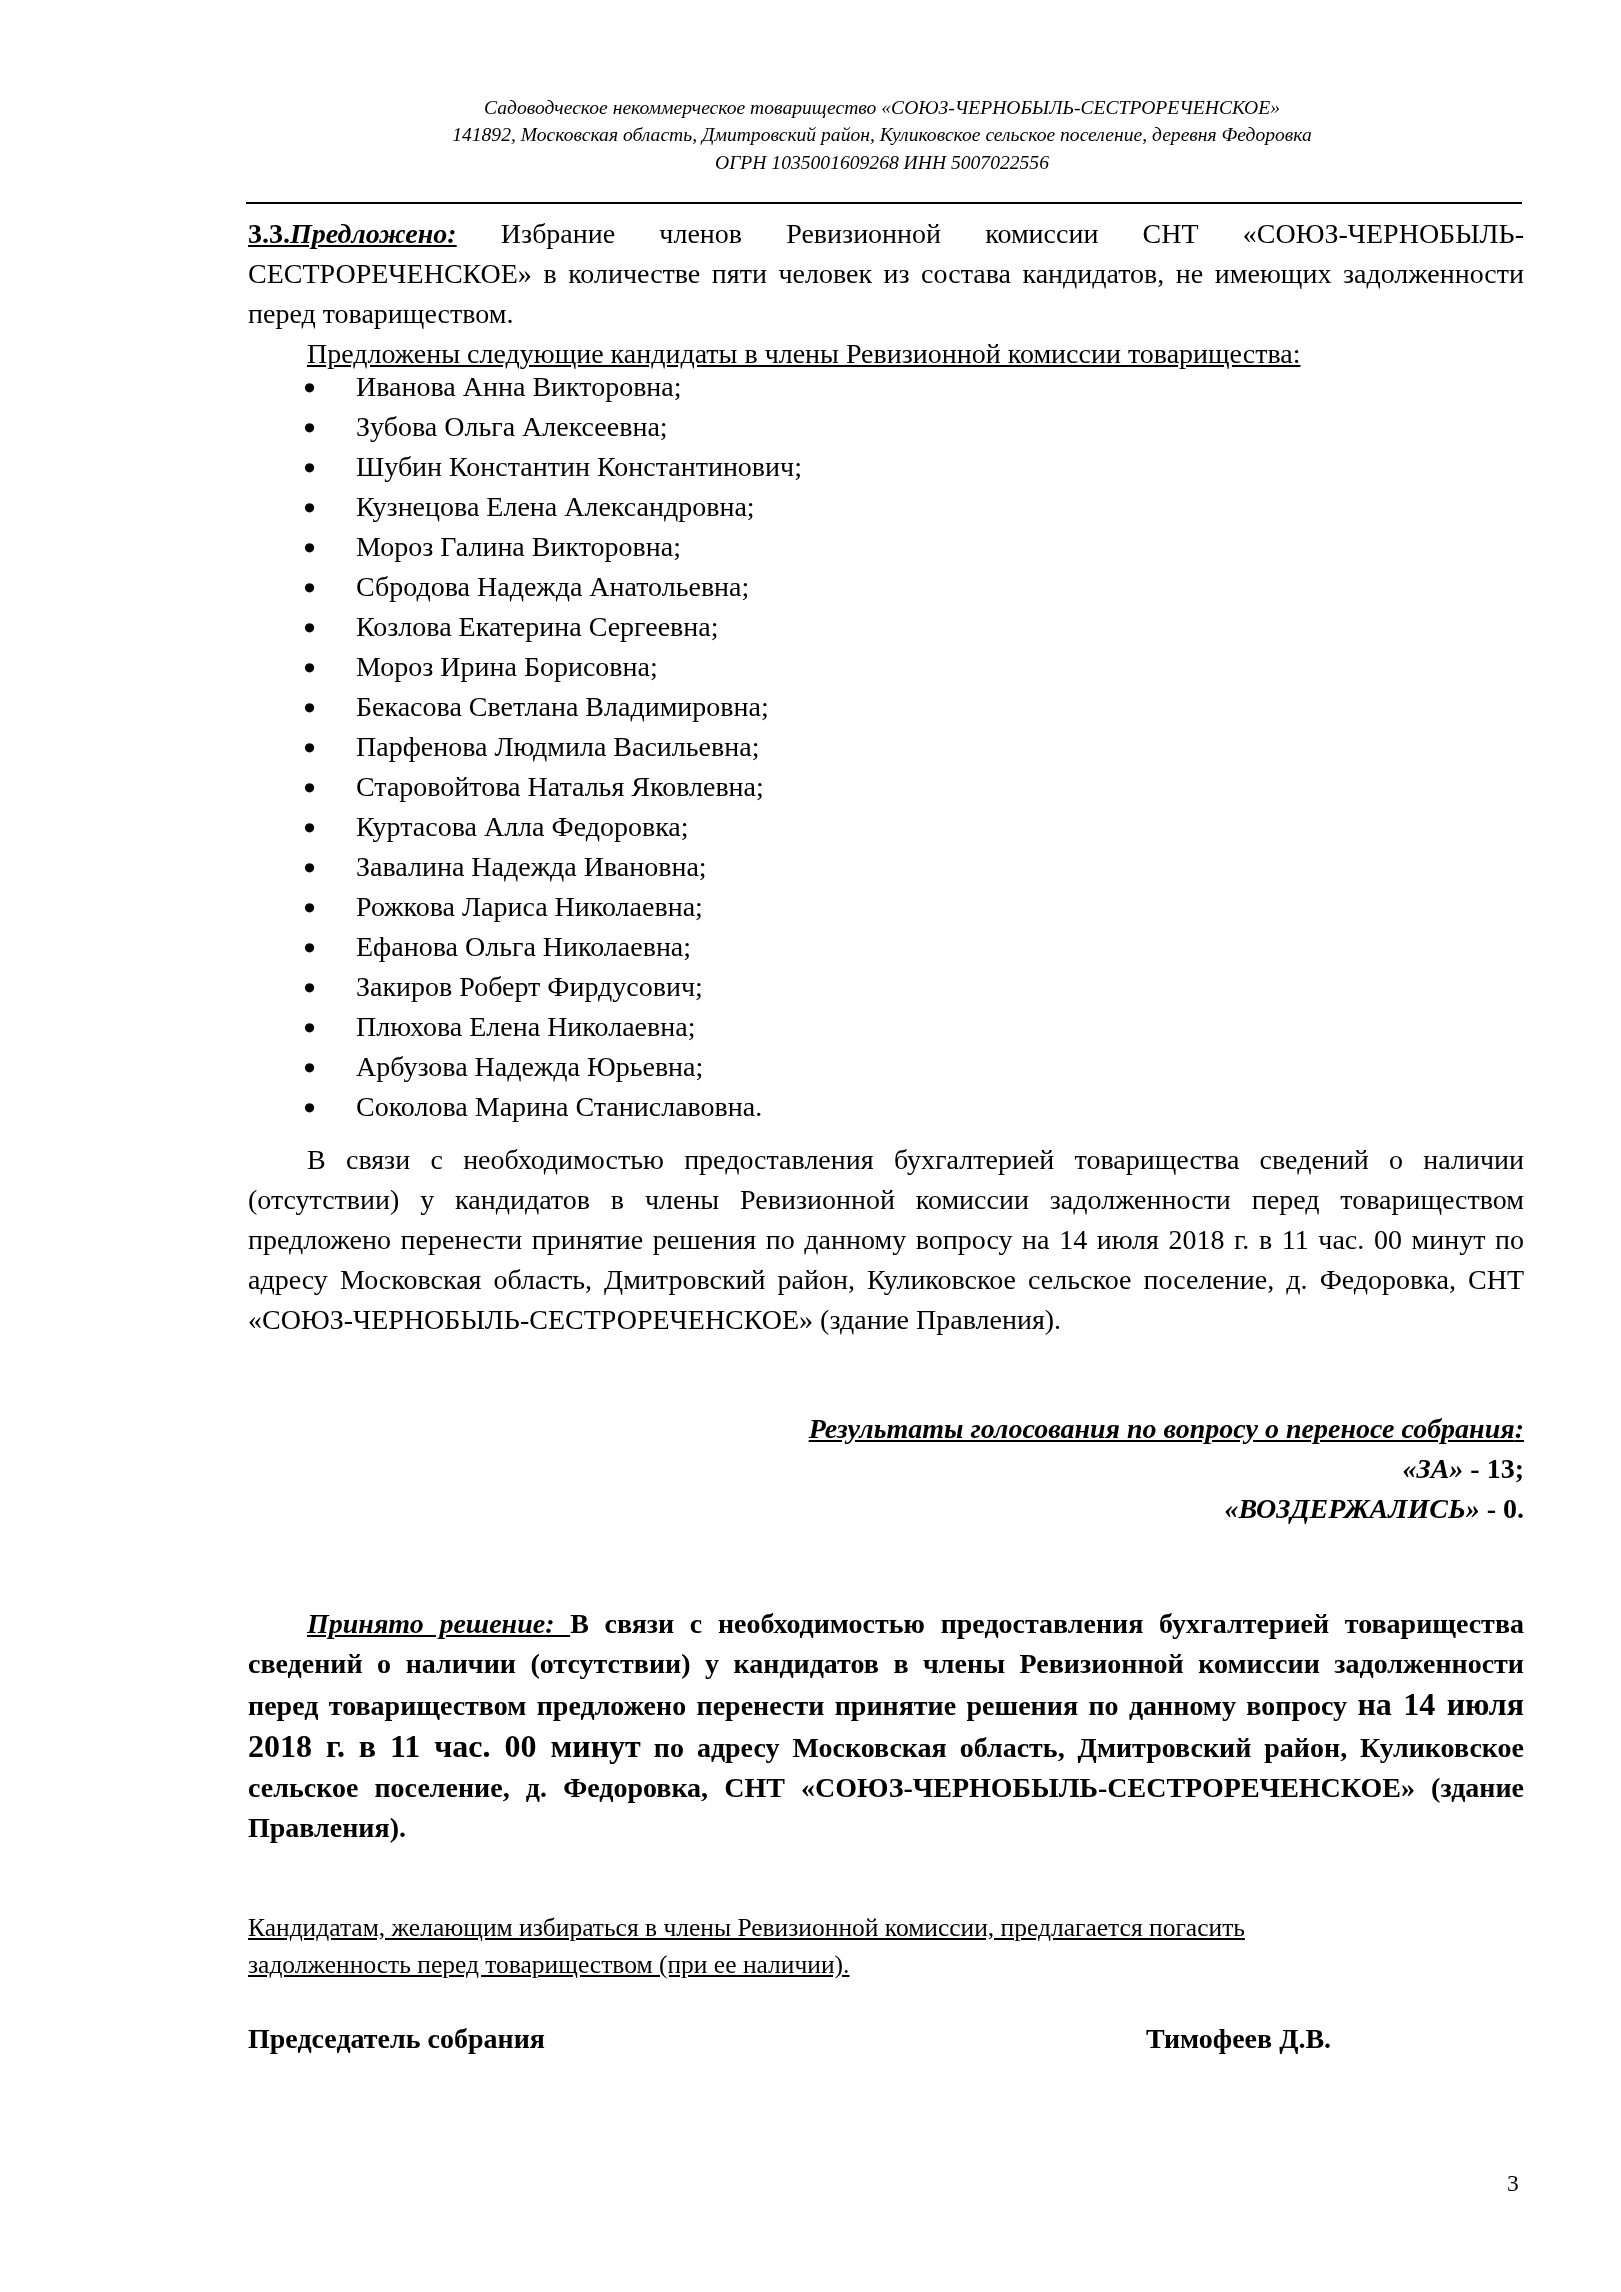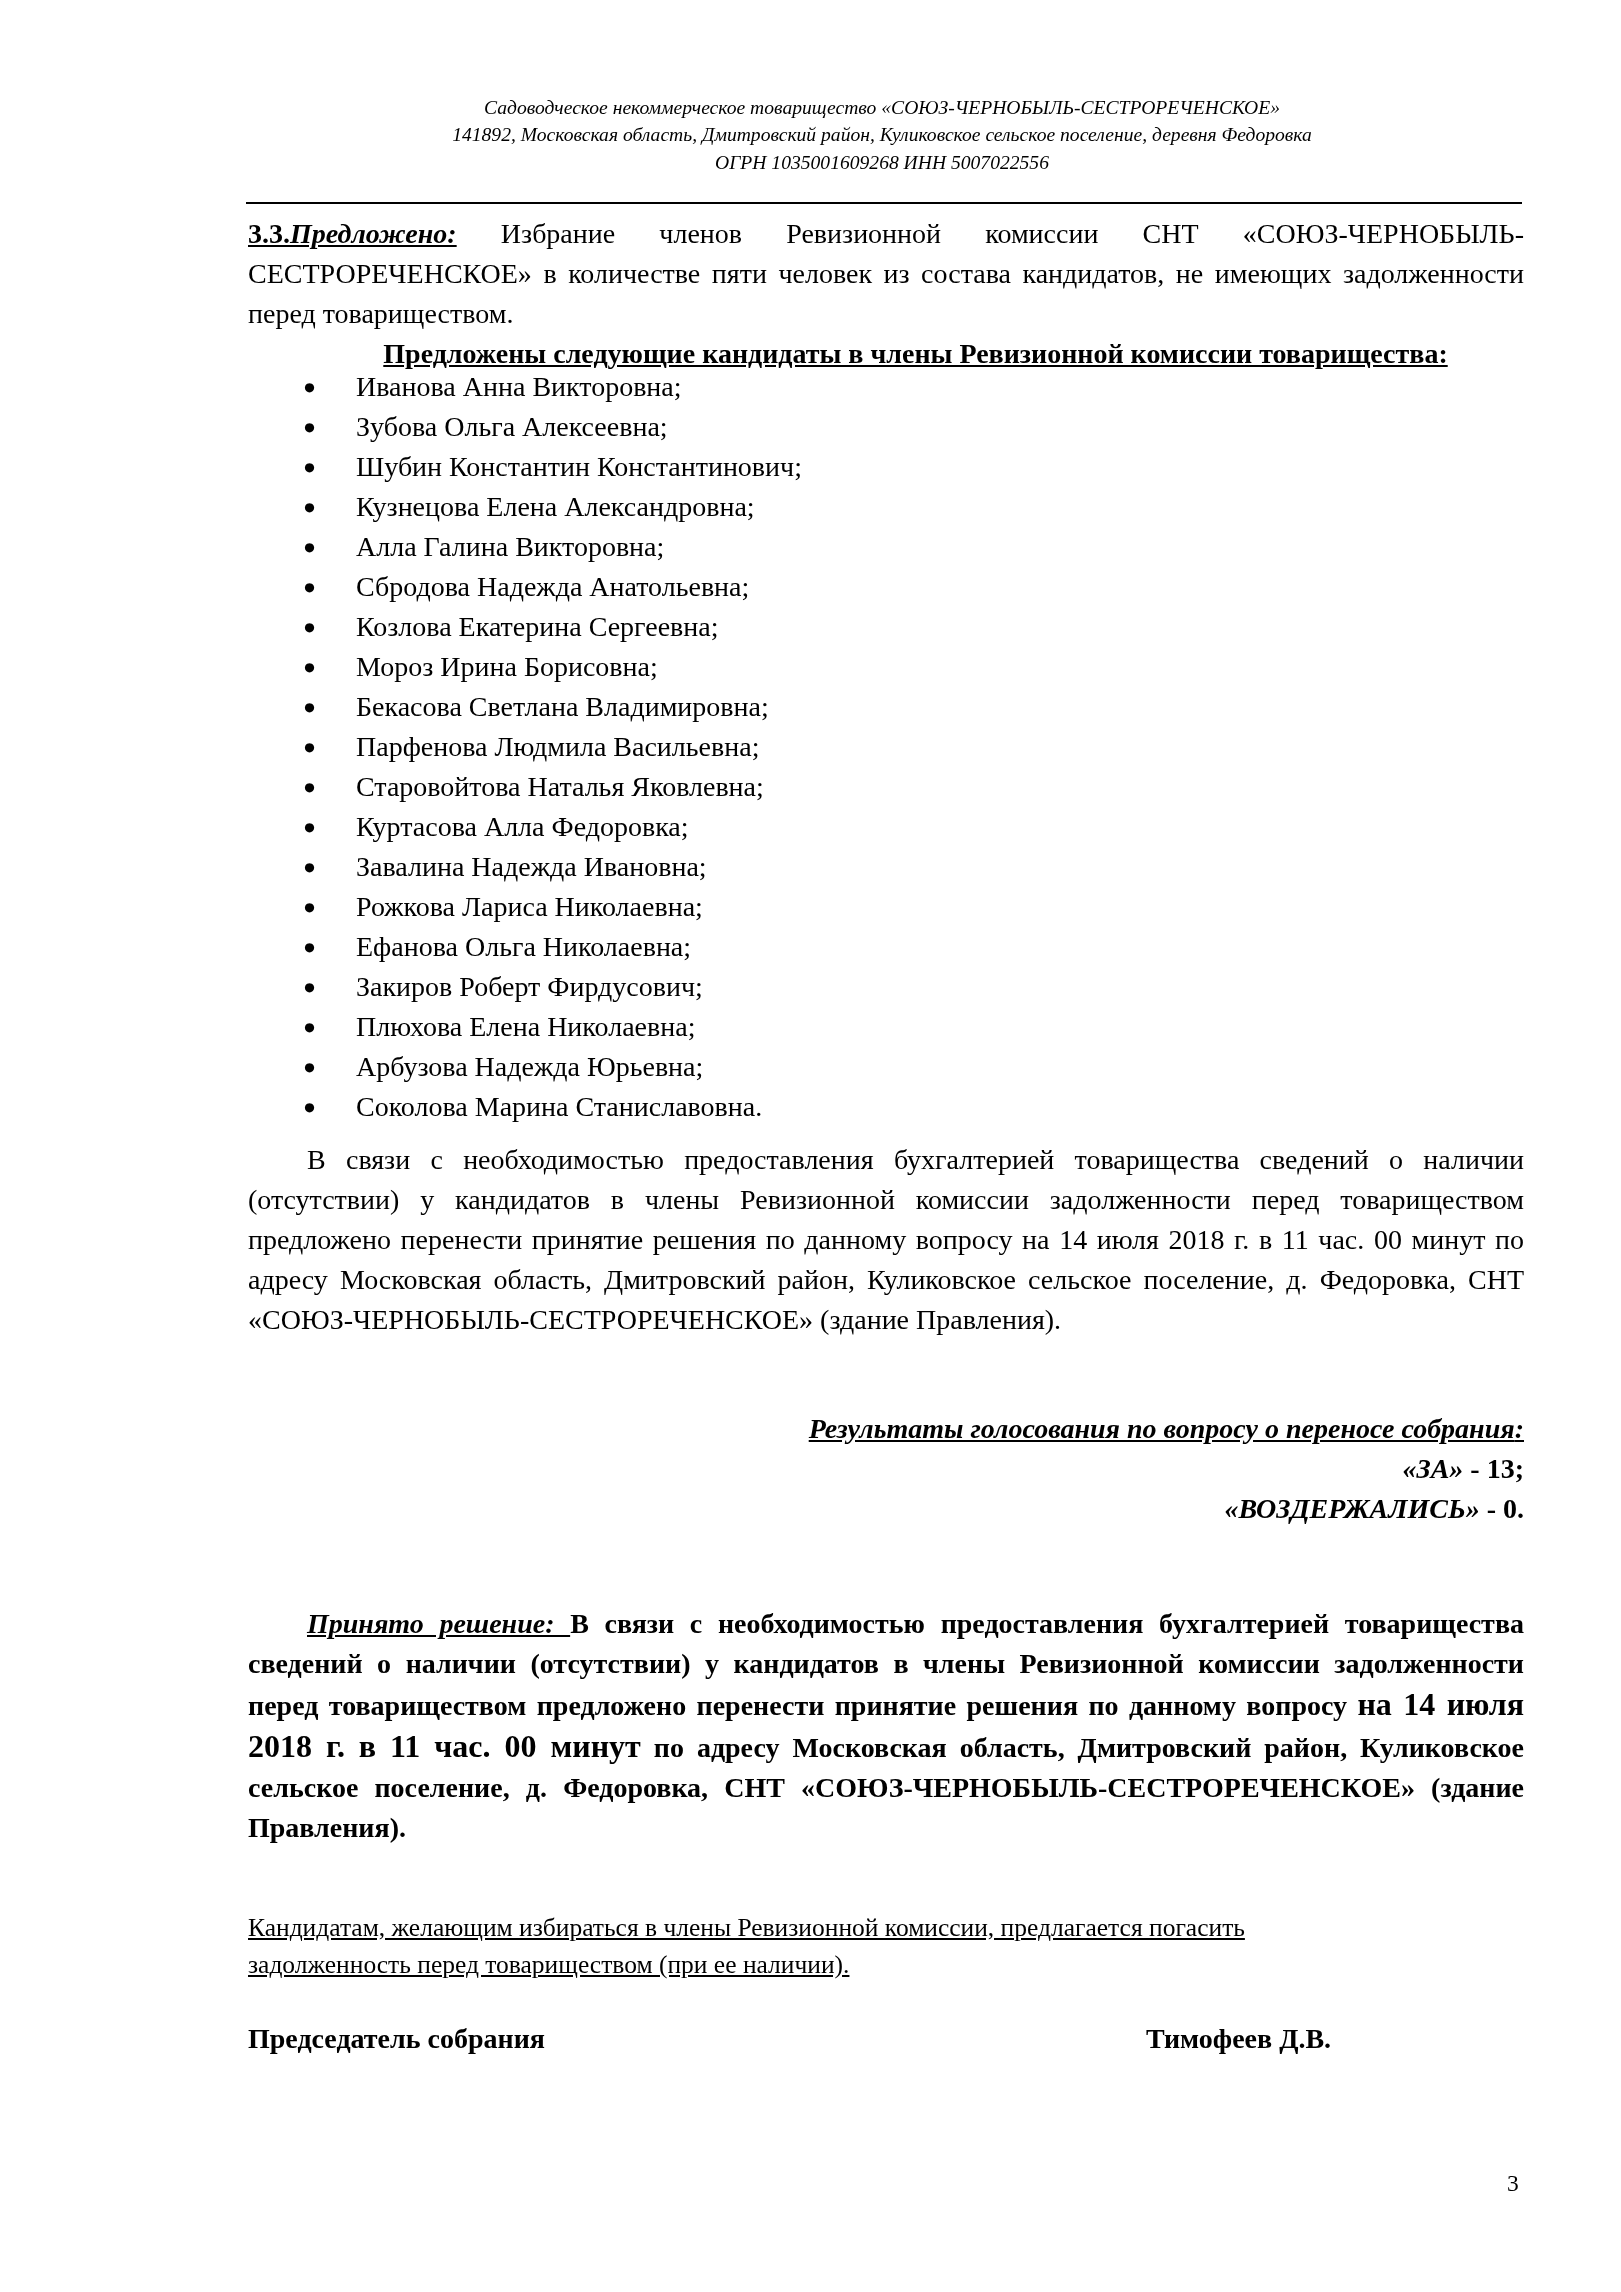--- a/index.html
+++ b/index.html
@@ -33,29 +33,29 @@
 
   <div class="header">
     <div>Садоводческое некоммерческое товарищество «СОЮЗ-ЧЕРНОБЫЛЬ-СЕСТРОРЕЧЕНСКОЕ»</div>
     <div>141892, Московская область, Дмитровский район, Куликовское сельское поселение, деревня Федоровка</div>
     <div>ОГРН 1035001609268 ИНН 5007022556</div>
   </div>
   <div class="header-rule"></div>
 
   <div class="body-text p-prop">
     <span class="b u">3.3.</span><span class="bi u">Предложено:</span><span> Избрание членов Ревизионной комиссии СНТ «СОЮЗ-ЧЕРНОБЫЛЬ-СЕСТРОРЕЧЕНСКОЕ» в количестве пяти человек из состава кандидатов, не имеющих задолженности перед товариществом.</span>
-    <div class="indent u" style="text-align:center;font-weight:bold;">Предложены следующие кандидаты в члены Ревизионной комиссии товарищества:</div>
+    <div class="indent u" style="text-align:left;">Предложены следующие кандидаты в члены Ревизионной комиссии товарищества:</div>
   </div>
 
   <ul class="list" id="candidate-list">
       <li><span class="bullet">●</span><span>Иванова Анна Викторовна;</span></li>
       <li><span class="bullet">●</span><span>Зубова Ольга Алексеевна;</span></li>
       <li><span class="bullet">●</span><span>Шубин Константин Константинович;</span></li>
       <li><span class="bullet">●</span><span>Кузнецова Елена Александровна;</span></li>
-      <li><span class="bullet">●</span><span>Алла Галина Викторовна;</span></li>
+      <li><span class="bullet">●</span><span>Мороз Галина Викторовна;</span></li>
       <li><span class="bullet">●</span><span>Сбродова Надежда Анатольевна;</span></li>
       <li><span class="bullet">●</span><span>Козлова Екатерина Сергеевна;</span></li>
       <li><span class="bullet">●</span><span>Мороз Ирина Борисовна;</span></li>
       <li><span class="bullet">●</span><span>Бекасова Светлана Владимировна;</span></li>
       <li><span class="bullet">●</span><span>Парфенова Людмила Васильевна;</span></li>
       <li><span class="bullet">●</span><span>Старовойтова Наталья Яковлевна;</span></li>
       <li><span class="bullet">●</span><span>Куртасова Алла Федоровка;</span></li>
       <li><span class="bullet">●</span><span>Завалина Надежда Ивановна;</span></li>
       <li><span class="bullet">●</span><span>Рожкова Лариса Николаевна;</span></li>
       <li><span class="bullet">●</span><span>Ефанова Ольга Николаевна;</span></li>

